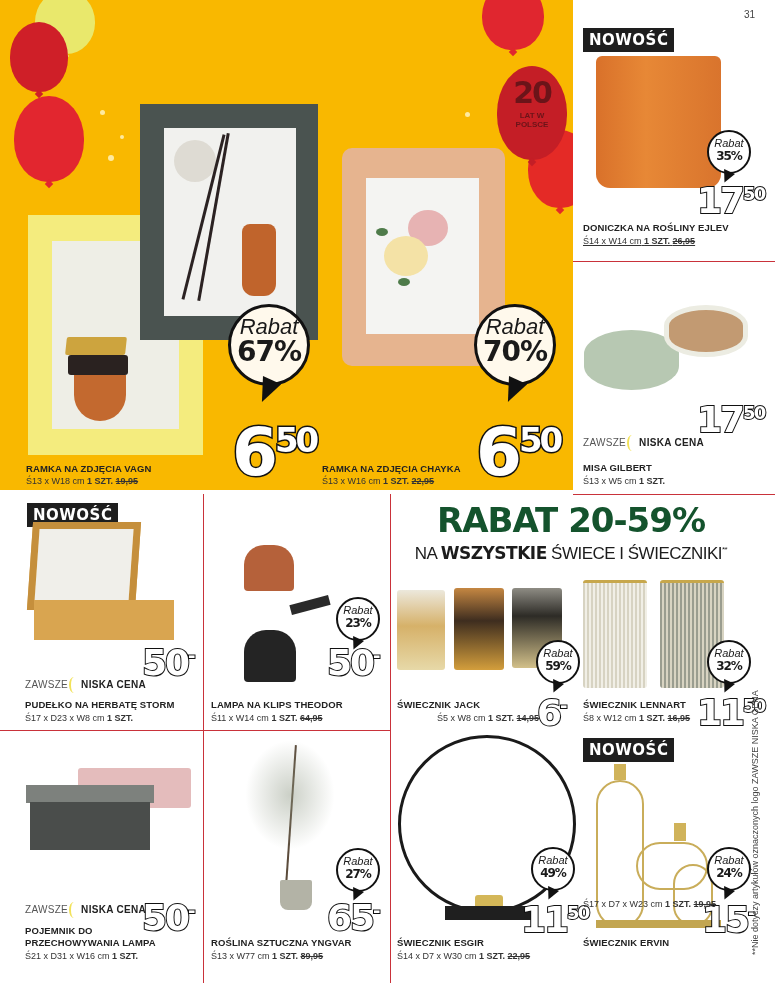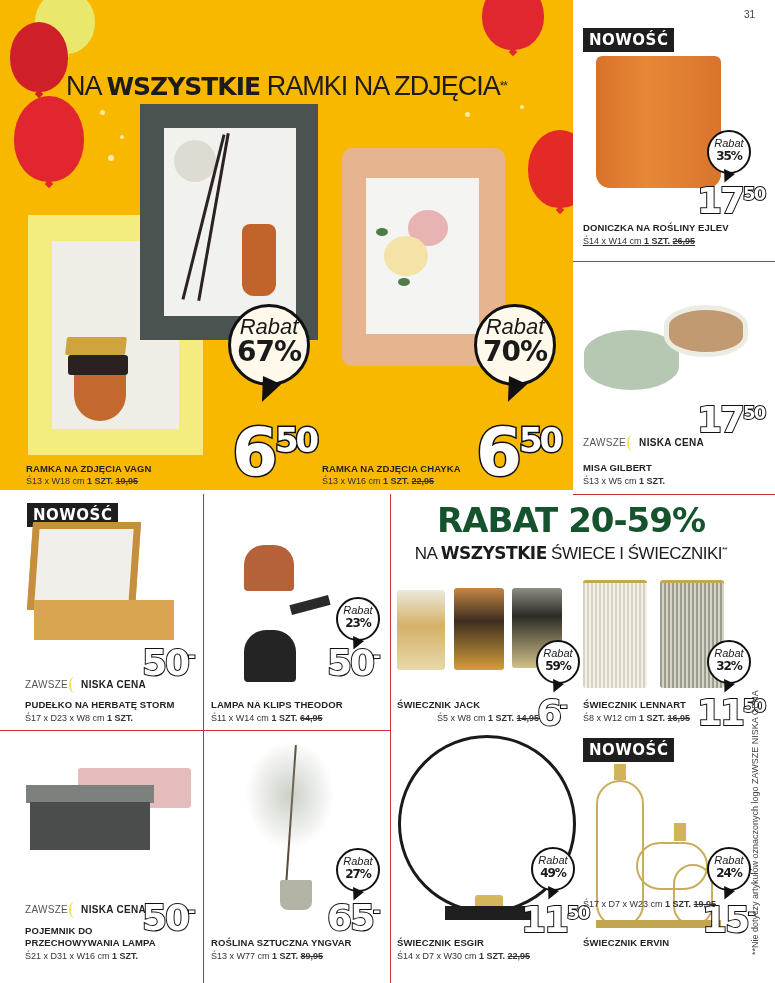--- a/index.html
+++ b/index.html
@@ -85,26 +85,26 @@
   <div class="confetti" style="left:465px;top:112px;width:5px;height:5px;"></div>
   <div class="confetti" style="left:480px;top:150px;width:6px;height:6px;"></div>
   <div class="confetti" style="left:520px;top:105px;width:4px;height:4px;"></div>
 
   <div class="balloon" style="left:35px;top:-10px;width:60px;height:64px;background:#e9e86c;"></div>
   <div class="balloon" style="left:10px;top:22px;width:58px;height:70px;background:#cf1f28;"></div>
   <div class="balloon" style="left:14px;top:96px;width:70px;height:86px;background:#e2262f;"></div>
   <div class="balloon" style="left:482px;top:-18px;width:62px;height:68px;background:#e0262f;"></div>
   <div class="balloon" style="left:528px;top:130px;width:64px;height:78px;background:#e42a26;"></div>
 
-
-  <div class="headline h2">
-    <span>NA</span>
-    <b>WSZYSTKIE</b>
-    <span>RAMKI NA ZDJĘCIA</span><sup>**</sup>
-  </div>
+  <div class="balloon" style="left:497px;top:66px;width:70px;height:94px;background:#c41e26;">
+    <div style="position:absolute;left:0;right:0;top:12px;text-align:center;font-family:'DejaVu Sans',sans-serif;font-weight:bold;font-size:30px;color:#6b1419;letter-spacing:-2px;line-height:30px;">20</div>
+    <div style="position:absolute;left:0;right:0;top:45px;text-align:center;font-weight:bold;font-size:8px;color:#6b1419;line-height:9px;">LAT W</div>
+    <div style="position:absolute;left:0;right:0;top:54px;text-align:center;font-weight:bold;font-size:8px;color:#6b1419;line-height:9px;">POLSCE</div>
+  </div>
+
 
   <div class="abs frame-yellow">
     <div class="mat">
       <div style="position:absolute;left:14px;top:96px;width:60px;height:18px;background:#cda43e;border-radius:2px;transform:skewX(-6deg);"></div>
       <div style="position:absolute;left:16px;top:114px;width:60px;height:20px;background:#2a2220;border-radius:3px;"></div>
       <div style="position:absolute;left:22px;top:134px;width:52px;height:46px;background:#c3692f;border-radius:0 0 26px 26px;"></div>
     </div>
   </div>
   <div class="abs frame-grey">
     <div class="mat">

